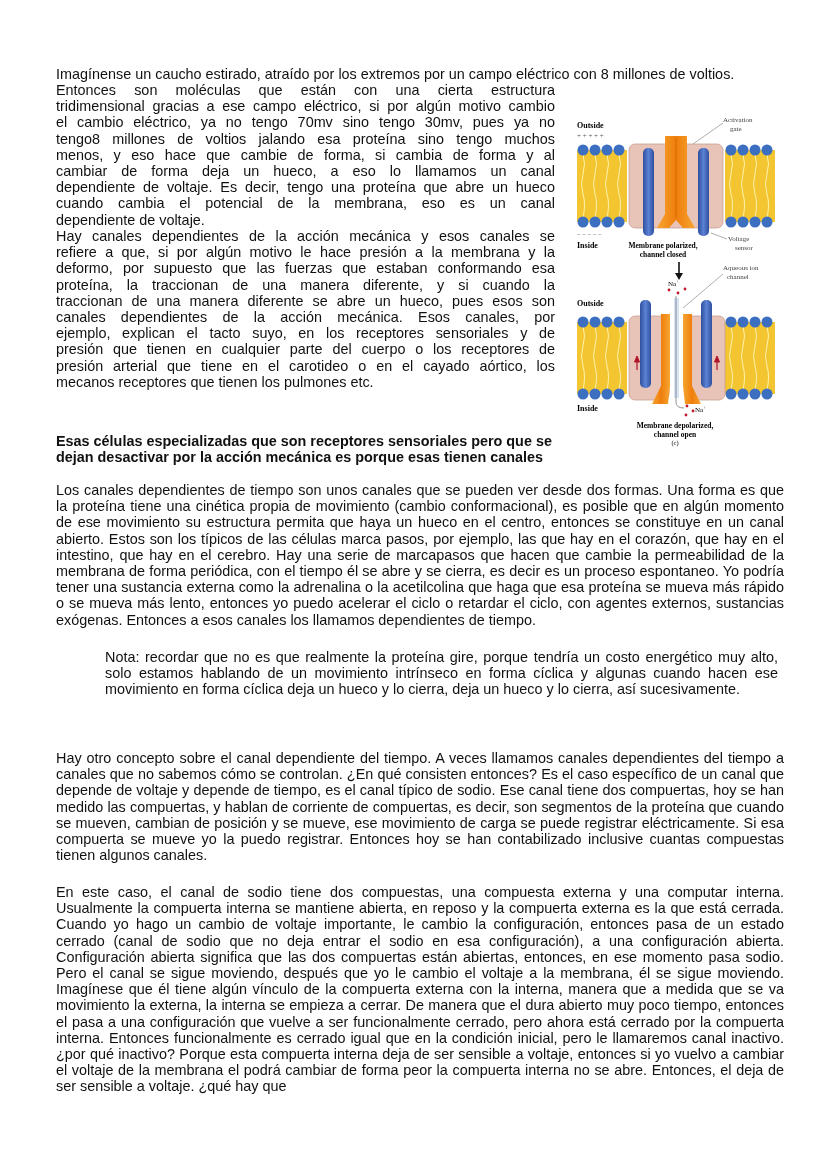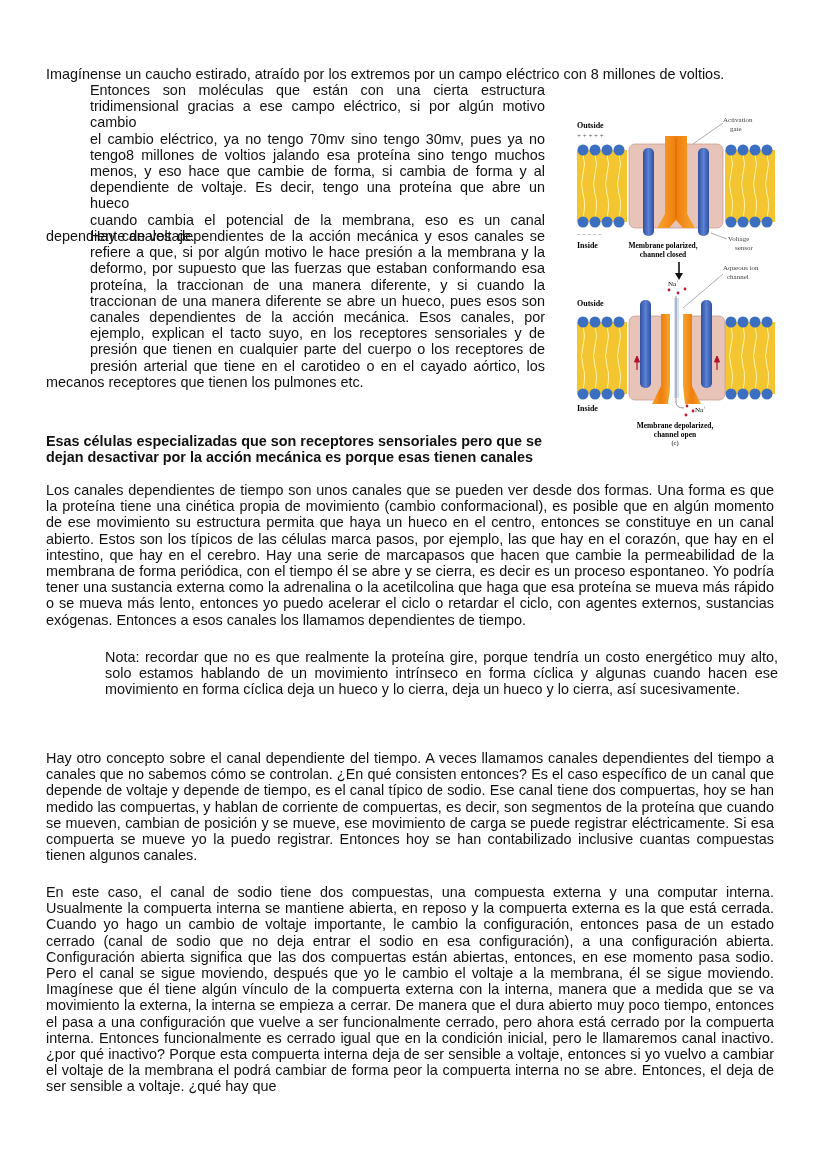--- a/index.html
+++ b/index.html
@@ -1,21 +1,21 @@
 <!DOCTYPE html>
 <html><head>
 <meta charset="utf-8">
 <style>
   html, body { margin: 0; padding: 0; background: #ffffff; }
   body { width: 828px; height: 1171px; position: relative; overflow: hidden;
          font-family: "Liberation Sans", sans-serif; color: #111; }
   .page { position: absolute; left: 0; top: 0; width: 828px; height: 1171px; }
-  .p { position: absolute; left: 46px; font-size: 14.4px; line-height: 16.2px; text-align: justify; margin: 0; }
+  .p { position: absolute; left: 56px; font-size: 14.4px; line-height: 16.2px; text-align: justify; margin: 0; }
   .p .ln { display: block; white-space: nowrap; }
-  .p .ln.j { text-align: justify; text-align-last: justify; white-space: normal; margin-left: 44px; }
+  .p .ln.j { text-align: justify; text-align-last: justify; white-space: normal; }
   .narrow { width: 499px; }
   .wide { width: 728px; }
   .note { left: 105px; width: 673px; }
   .figure { position: absolute; left: 565px; top: 100px; width: 220px; height: 340px; margin-top: 10px; }
   .figure svg { width: 220px; height: 340px; display: block; }
   .flabel { font-family: "Liberation Serif", serif; }
 </style>
 </head>
 <body>
 
@@ -24,20 +24,21 @@
   <p class="p wide" style="top:66px;">
     <span class="ln">Imagínense un caucho estirado, atraído por los extremos por un campo eléctrico con 8 millones de voltios.</span>
   </p>
 
   <p class="p narrow" style="top:82px;">
     <span class="ln j">Entonces son moléculas que están con una cierta estructura</span>
     <span class="ln j">tridimensional gracias a ese campo eléctrico, si por algún motivo cambio</span>
     <span class="ln j">el cambio eléctrico, ya no tengo 70mv sino tengo 30mv, pues ya no</span>
     <span class="ln j">tengo8 millones de voltios jalando esa proteína sino tengo muchos</span>
     <span class="ln j">menos, y eso hace que cambie de forma, si cambia de forma y al</span>
+    <span class="ln j">cambiar de forma deja un hueco, a eso lo llamamos un canal</span>
     <span class="ln j">dependiente de voltaje. Es decir, tengo una proteína que abre un hueco</span>
     <span class="ln j">cuando cambia el potencial de la membrana, eso es un canal</span>
     <span class="ln">dependiente de voltaje.</span>
   </p>
 
   <p class="p narrow" style="top:228px;">
     <span class="ln j">Hay canales dependientes de la acción mecánica y esos canales se</span>
     <span class="ln j">refiere a que, si por algún motivo le hace presión a la membrana y la</span>
     <span class="ln j">deformo, por supuesto que las fuerzas que estaban conformando esa</span>
     <span class="ln j">proteína, la traccionan de una manera diferente, y si cuando la</span>

